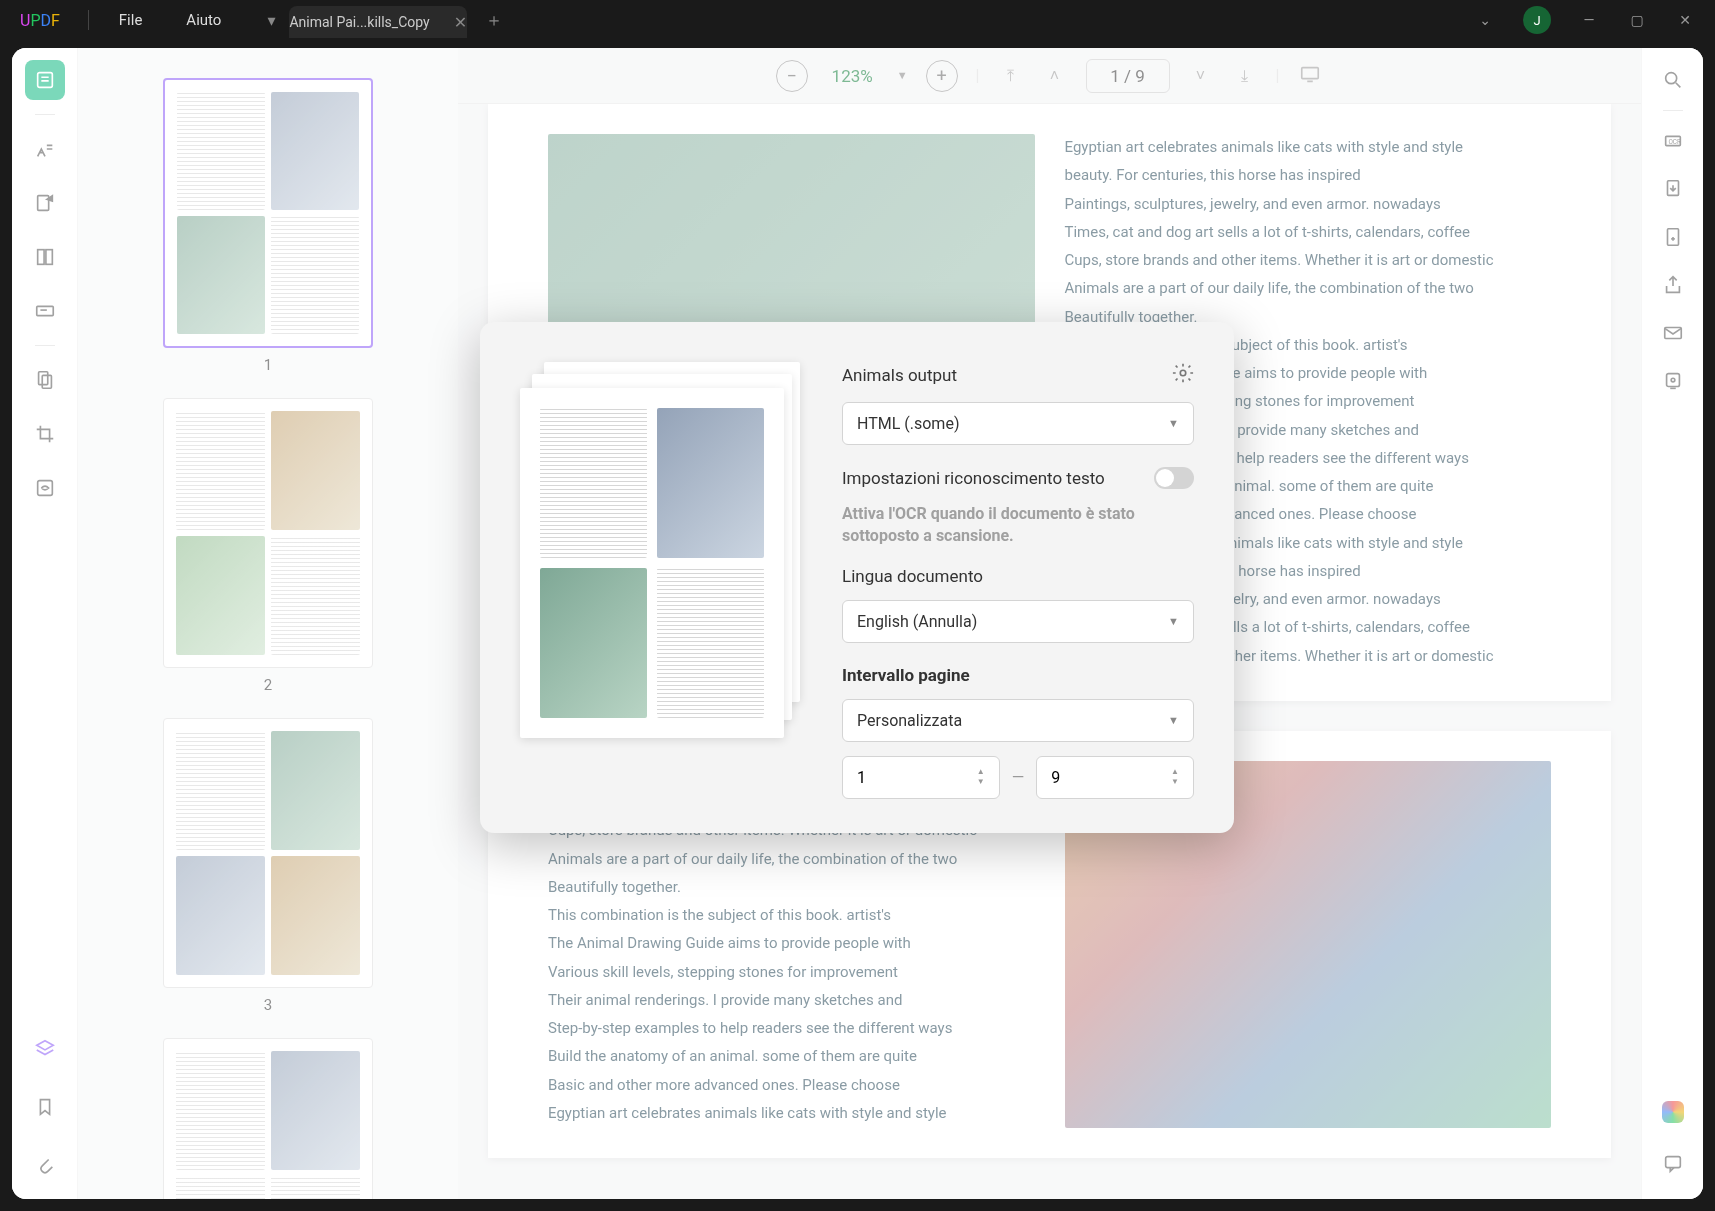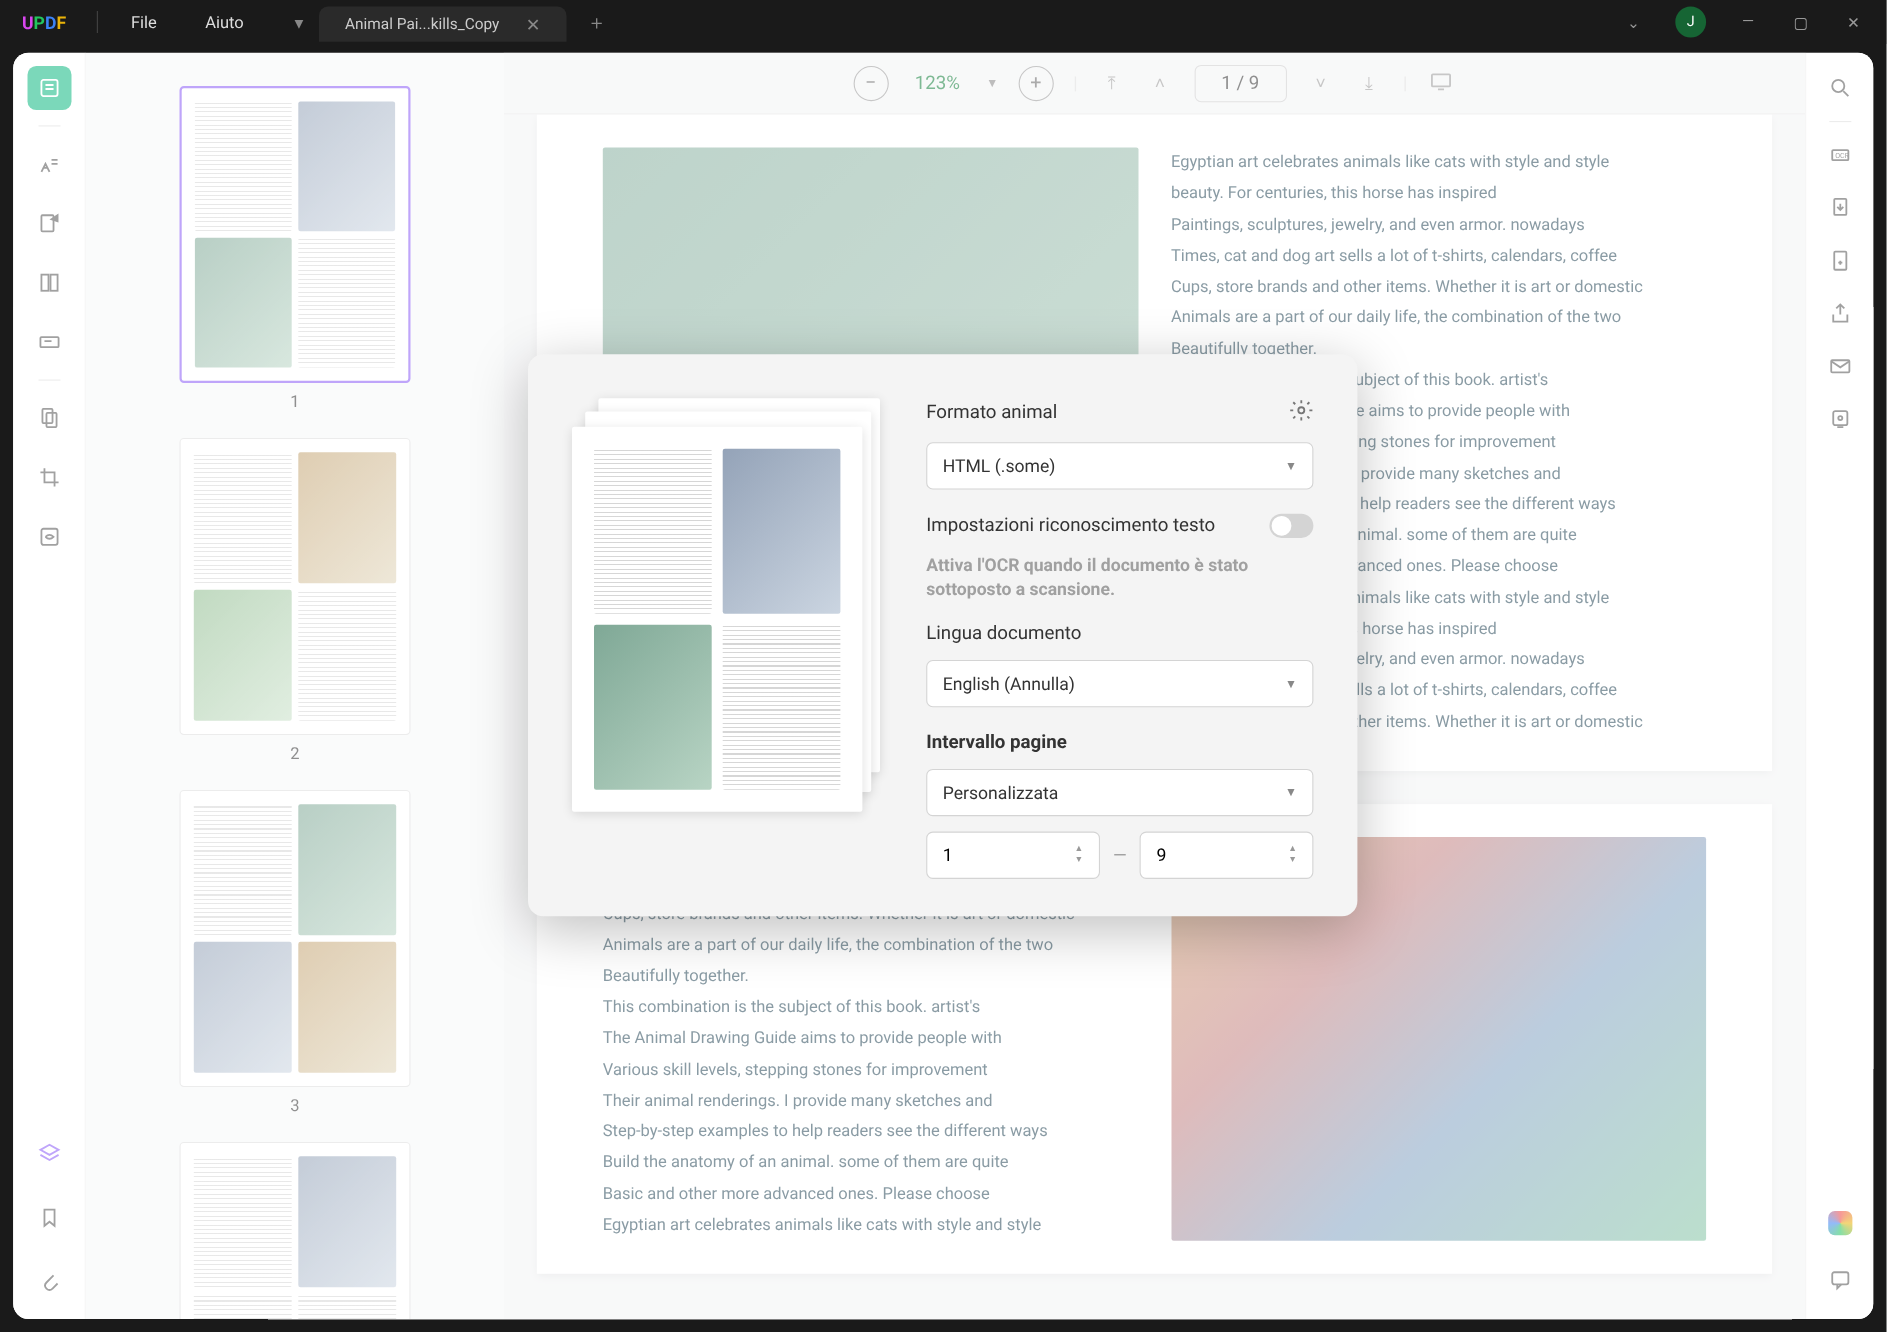--- a/index.html
+++ b/index.html
@@ -1,26 +1,26 @@
 <!DOCTYPE html>
 <html><head>
 <meta charset="utf-8">
 <style>
 * { margin: 0; padding: 0; box-sizing: border-box; font-family: -apple-system, BlinkMacSystemFont, "Segoe UI", Roboto, sans-serif; }
 body { background: #1a1a1a; width: 1715px; height: 1211px; overflow: hidden; position: relative; }
 
 
 .titlebar { height: 40px; background: #1a1a1a; display: flex; align-items: center; color: #ccc; }
-.logo { padding: 0 20px; font-weight: bold; font-size: 16px; }
+.logo { padding: 0 20px; font-weight: normal; font-size: 16px; }
 .logo span:nth-child(1){color:#d946ef;} .logo span:nth-child(2){color:#22c55e;} .logo span:nth-child(3){color:#3b82f6;} .logo span:nth-child(4){color:#eab308;}
 .tb-divider { width: 1px; height: 20px; background: #444; margin: 0 8px; }
 .menu-item { padding: 0 22px; font-size: 15px; color: #ddd; cursor: pointer; }
 .tab-area { display: flex; align-items: center; margin-left: 10px; flex: 1; }
 .tab-dropdown { padding: 0 14px; color: #888; }
-.tab { display: flex; align-items: center; background: #2a2a2a; border-radius: 8px 8px 0 0; padding: 8px 24px; height: 32px; margin-top: 4px; }
+.tab { display: flex; align-items: center; background: #2a2a2a; border-radius: 8px 8px 0 0; padding: 8px 0; height: 32px; margin-top: 4px; }
 .tab-title { font-size: 14px; color: #ccc; margin-right: 24px; }
 .tab-close { color: #888; font-size: 16px; }
 .new-tab { padding: 0 18px; color: #888; font-size: 18px; }
 .tb-right { display: flex; align-items: center; gap: 28px; padding-right: 20px; }
 .avatar { width: 28px; height: 28px; border-radius: 50%; background: #166534; color: #fff; display: flex; align-items: center; justify-content: center; font-size: 13px; }
 .winbtn { color: #999; font-size: 14px; width: 20px; text-align: center; }
 
 
 .app { position: absolute; top: 48px; left: 12px; right: 12px; bottom: 12px; background: #fff; border-radius: 14px; display: flex; overflow: hidden; }
 
@@ -374,21 +374,21 @@
       <div class="tgrid">
           <div class="tbox txt"></div>
           <div class="tbox img1"></div>
           <div class="tbox img2"></div>
           <div class="tbox txt"></div>
         </div>
     </div>
   </div>
   <div class="modal-form">
     <div class="form-row-h">
-      <div class="form-label">Formato animal</div>
+      <div class="form-label">Animals output</div>
       <span class="gear"><svg viewBox="0 0 24 24">
             <circle cx="12" cy="12" r="3"></circle>
             <path d="M12 2 L12 5 M12 19 L12 22 M4 12 L1 12 M23 12 L20 12 M6 6 L4 4 M20 20 L18 18 M18 6 L20 4 M4 20 L6 18"></path>
           </svg></span>
     </div>
     <div class="select">
       <span>HTML (.some)</span>
         <span class="arrow">▼</span>
     </div>
     <div class="form-row-h" style="margin-top:8px;">

